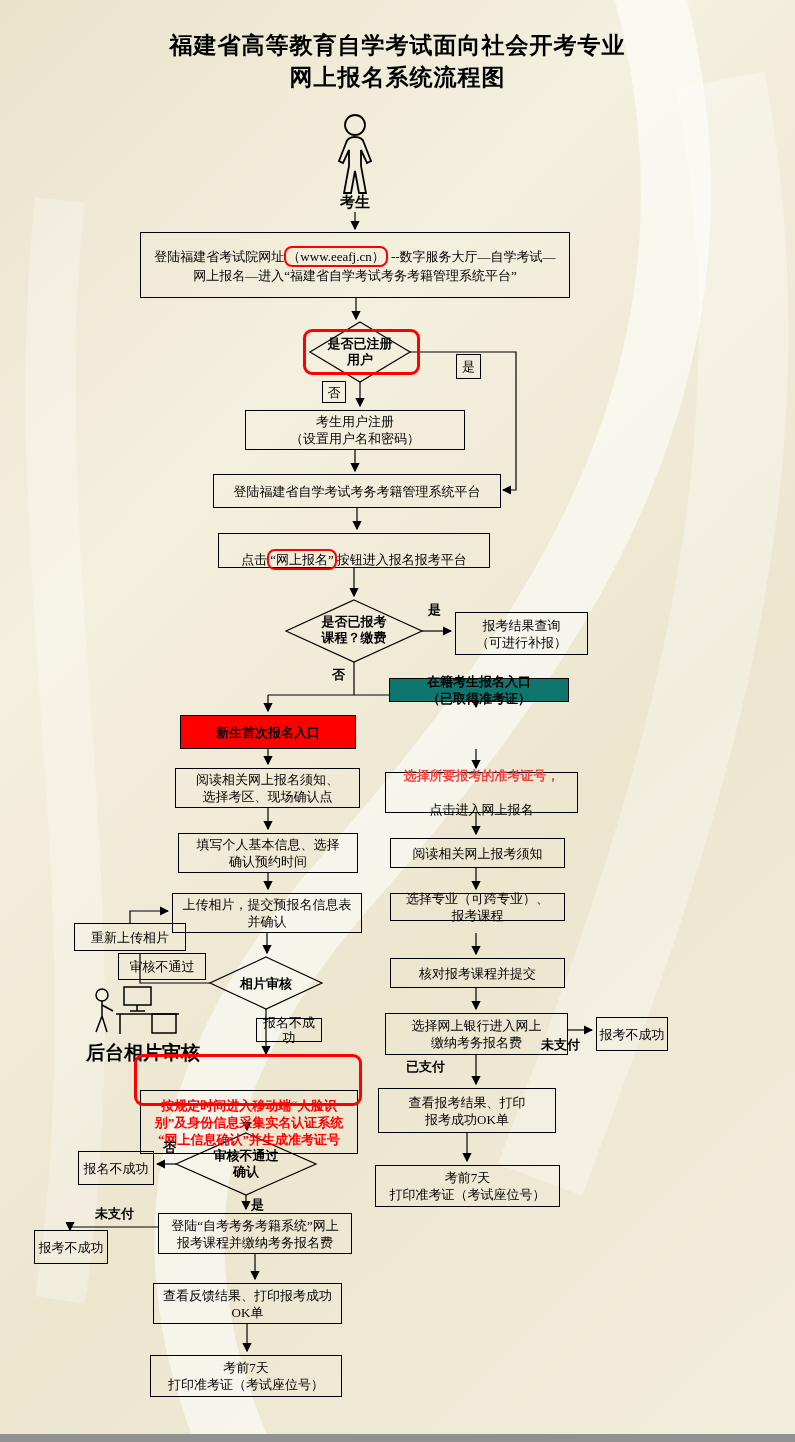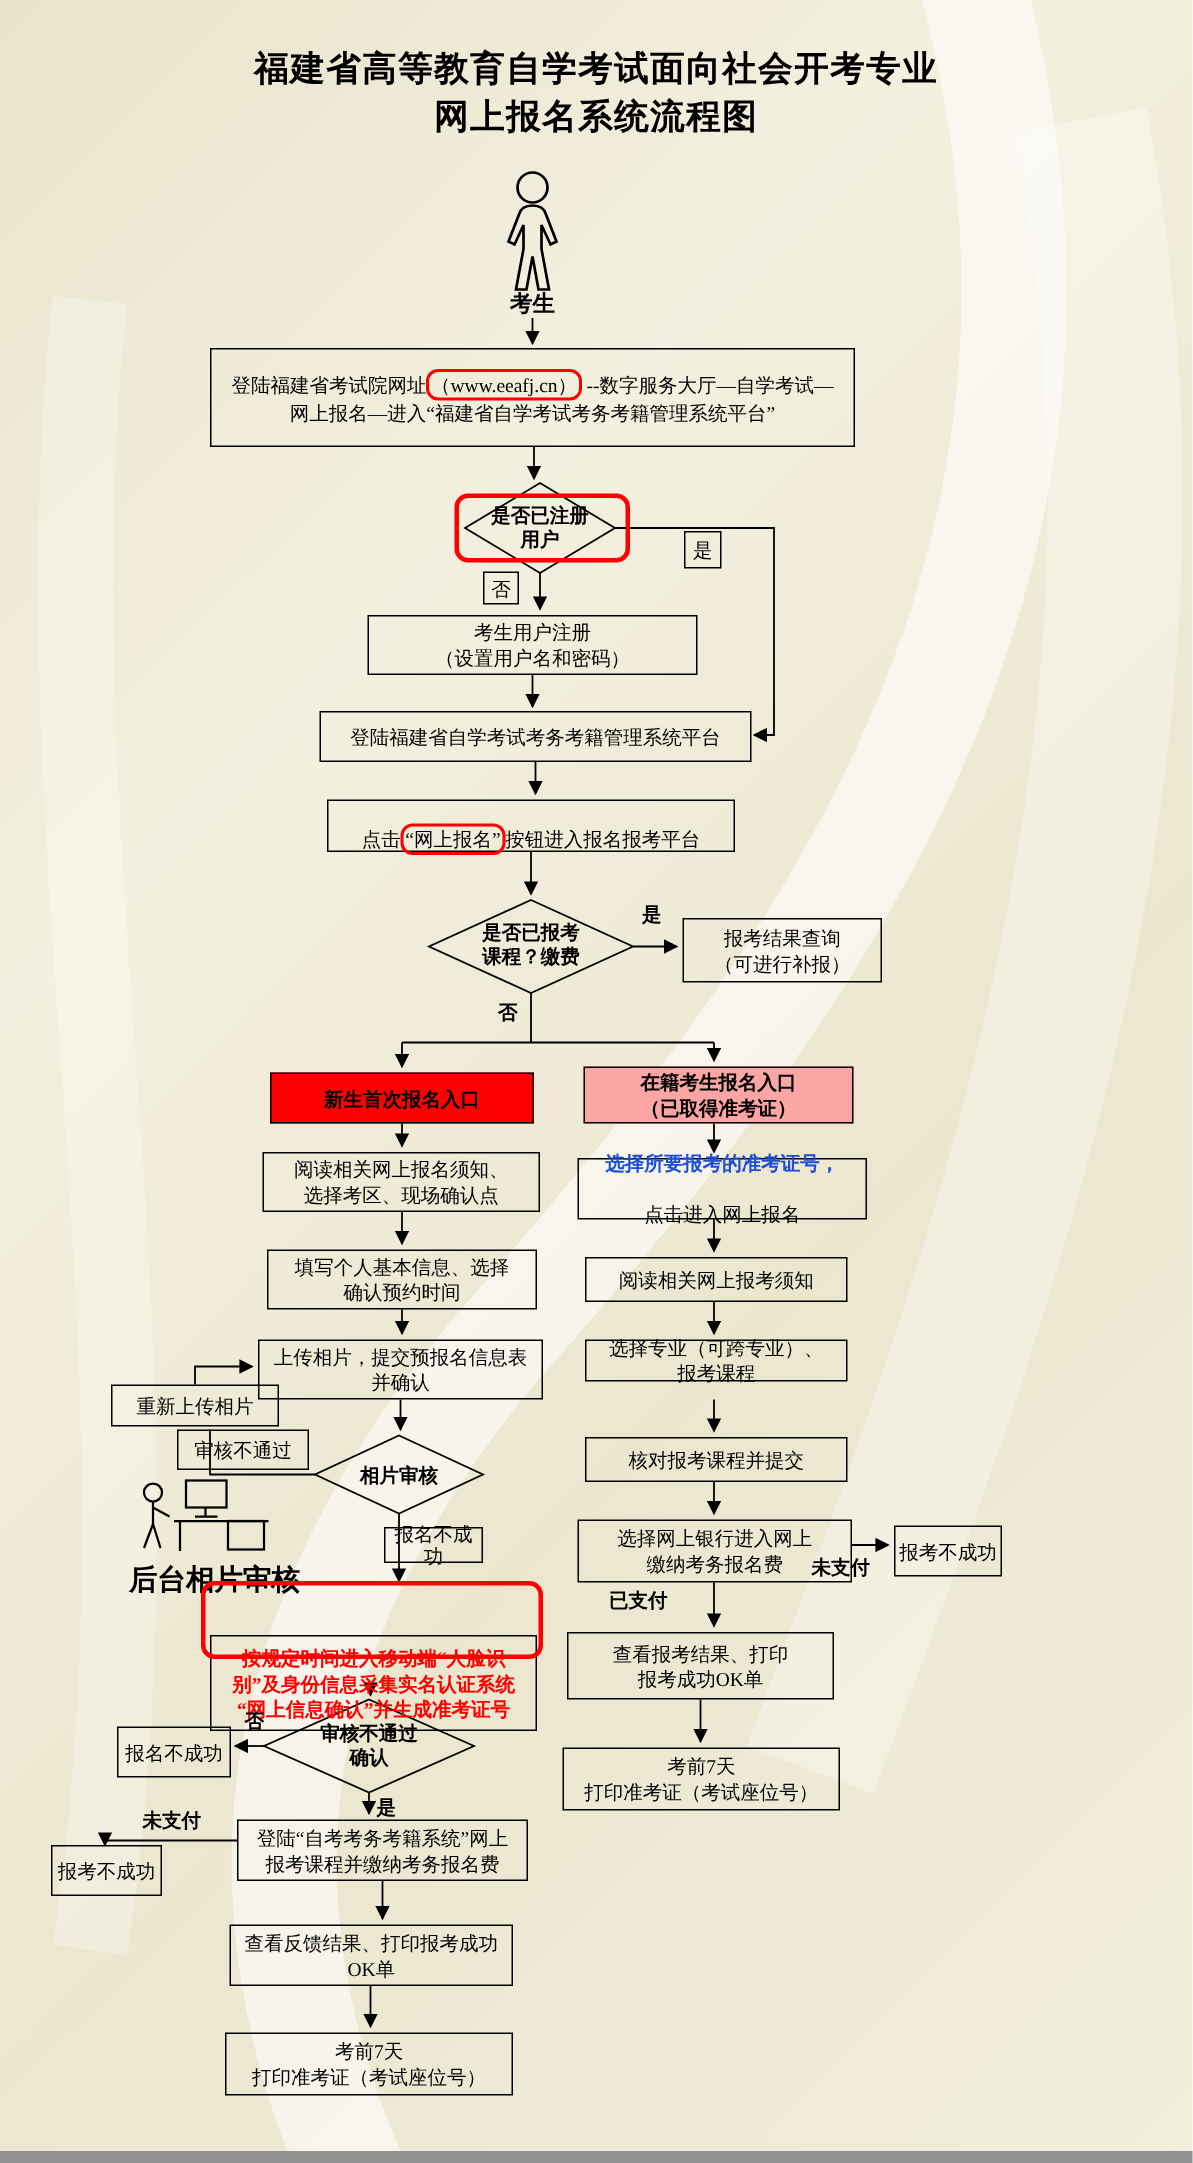--- a/index.html
+++ b/index.html
@@ -116,21 +116,21 @@
 
 <div class="dtext" style="left:294px;top:614px;width:120px">是否已报考
 课程？缴费</div>
 <div class="lbl" style="left:428px;top:601px">是</div>
 <div class="lbl" style="left:332px;top:666px">否</div>
 
 <div class="box" style="left:455px;top:612px;width:133px;height:43px">报考结果查询
 （可进行补报）</div>
 
 <div class="box entry" style="left: 180px; top: 715px; width: 176px; height: 34px; background-color: rgb(255, 0, 0);">新生首次报名入口</div>
-<div class="box entry" style="left: 389px; top: 711px; width: 180px; height: 38px; background-color: #fca5a5;">在籍考生报名入口
+<div class="box entry" style="left: 389px; top: 678px; width: 180px; height: 24px; background-color: #0f766e;">在籍考生报名入口
 （已取得准考证）</div>
 
 <div class="box" style="left:175px;top:768px;width:185px;height:40px">阅读相关网上报名须知、
 选择考区、现场确认点</div>
 <div class="box" style="left:178px;top:833px;width:180px;height:40px">填写个人基本信息、选择
 确认预约时间</div>
 <div class="box" style="left:172px;top:893px;width:190px;height:40px">上传相片，提交预报名信息表
 并确认</div>
 
 <div class="lblbox" style="left:74px;top:923px;width:112px;height:28px">重新上传相片</div>
@@ -164,21 +164,21 @@
 <div class="lbl" style="left:95px;top:1205px">未支付</div>
 <div class="lblbox" style="left:34px;top:1230px;width:74px;height:34px">报考不成功</div>
 
 <div class="box" style="left:153px;top:1283px;width:189px;height:41px">查看反馈结果、打印报考成功
 OK单</div>
 <div class="box" style="left:150px;top:1355px;width:192px;height:42px">考前7天
 打印准考证（考试座位号）</div>
 
 <div class="box" style="left:385px;top:772px;width:193px;height:41px">
   <div>
-    <div class="redtext" style="color: #1d4ed8;">选择所要报考的准考证号，</div>
+    <div class="redtext" style="color: #ef4444;">选择所要报考的准考证号，</div>
     <div>点击进入网上报名</div>
   </div>
 </div>
 <div class="box" style="left:390px;top:838px;width:175px;height:30px">阅读相关网上报考须知</div>
 <div class="box" style="left:390px;top:893px;width:175px;height:28px">选择专业（可跨专业）、
 报考课程</div>
 <div class="box" style="left:390px;top:958px;width:175px;height:30px">核对报考课程并提交</div>
 <div class="box" style="left:385px;top:1013px;width:183px;height:42px">选择网上银行进入网上
 缴纳考务报名费</div>
 <div class="lbl" style="left:541px;top:1036px">未支付</div>

